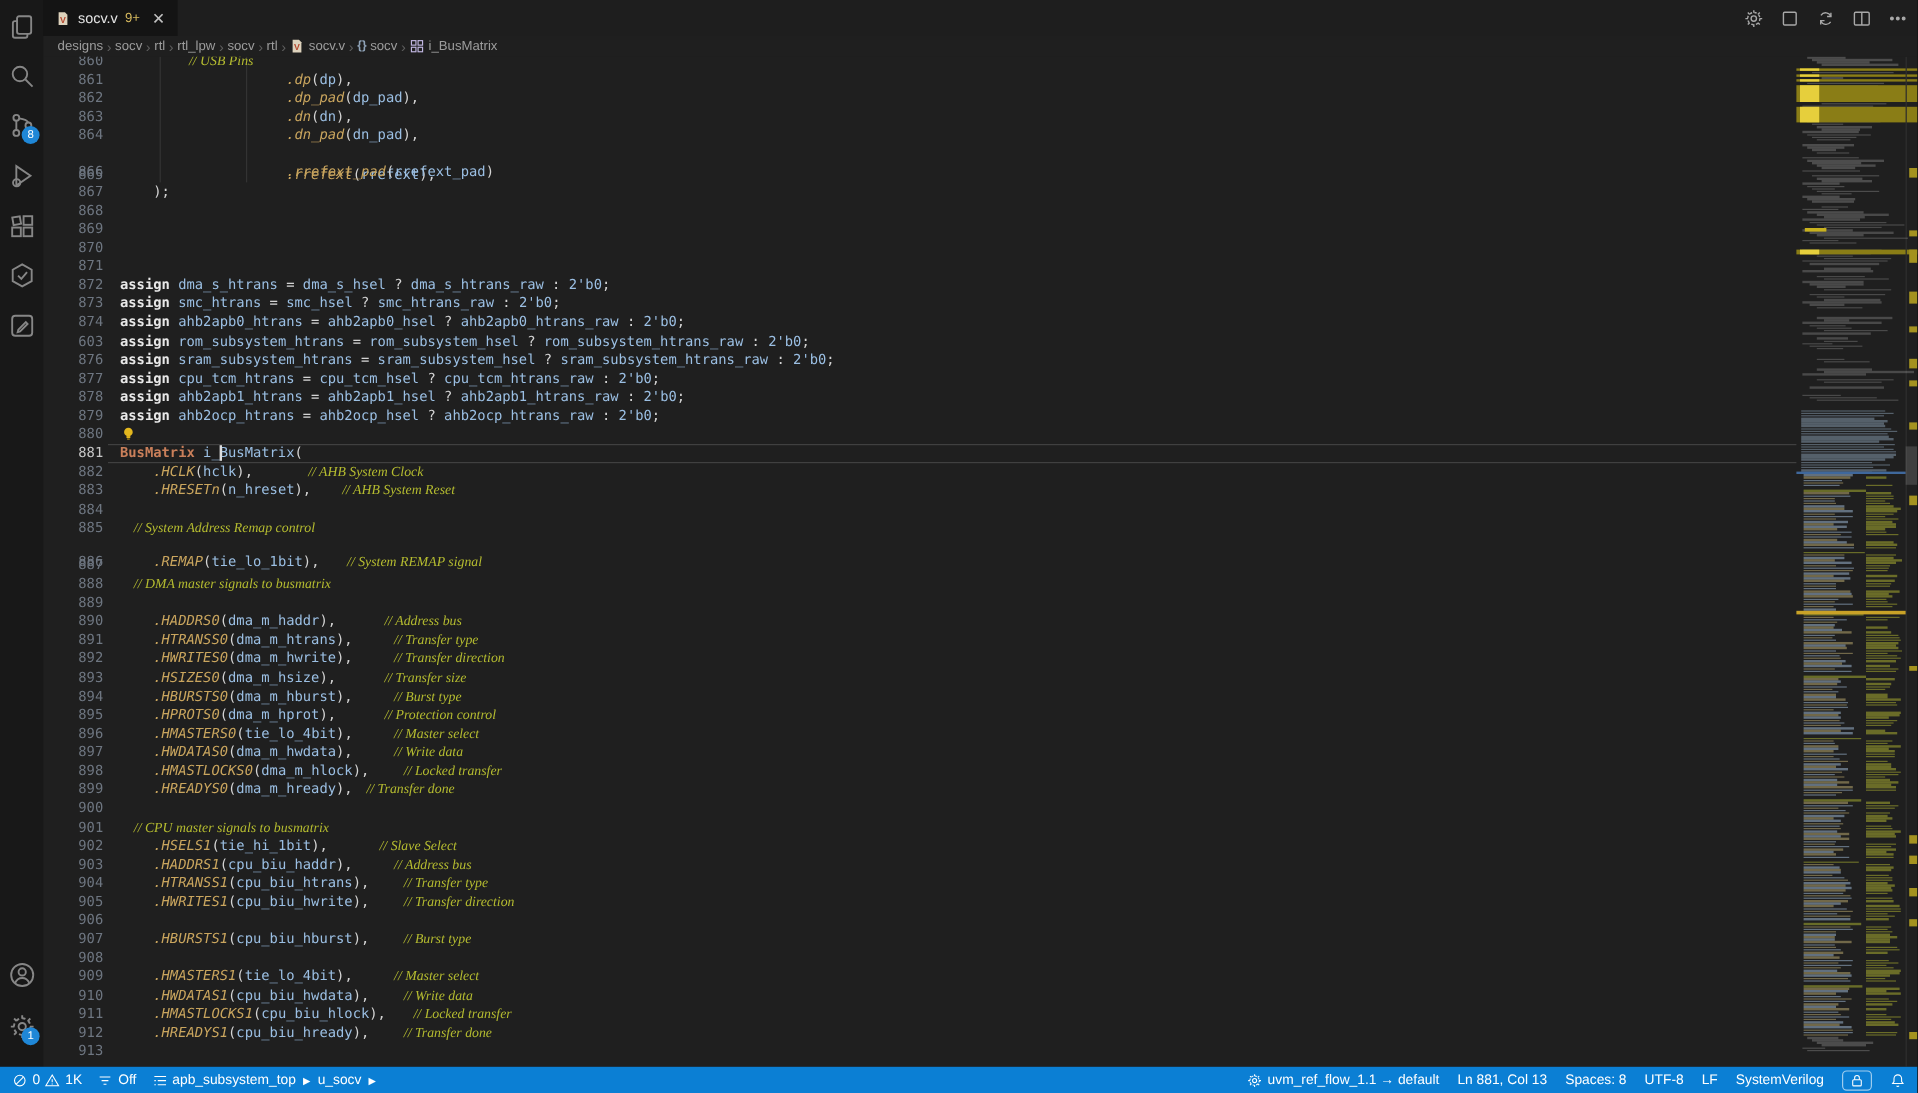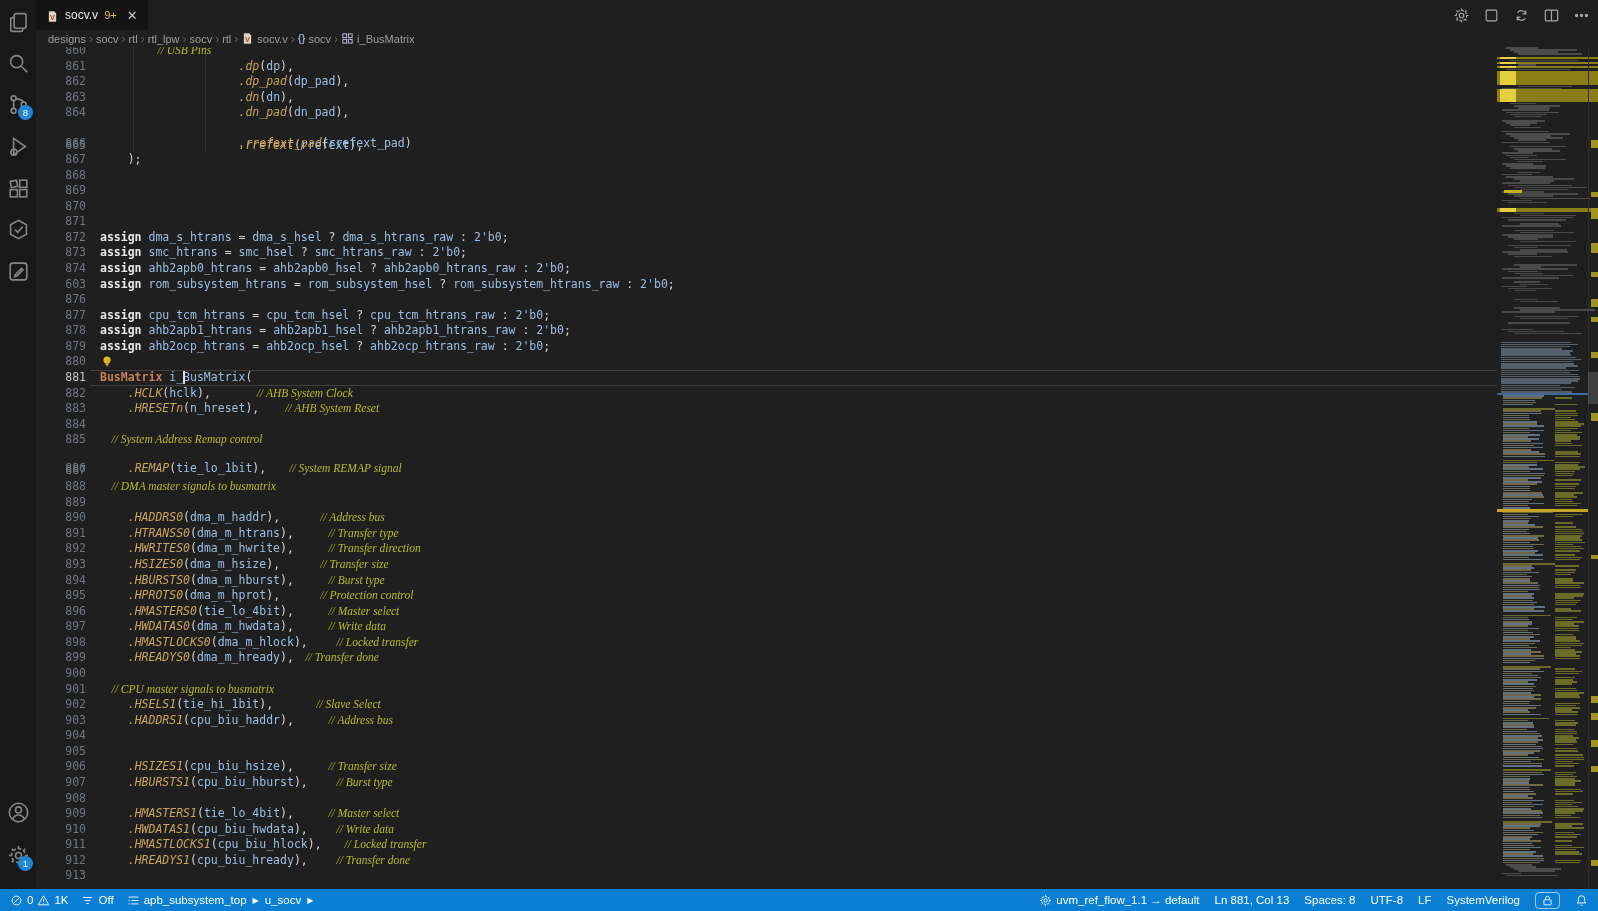--- a/index.html
+++ b/index.html
@@ -280,20 +280,21 @@
         <div class="code-line" style="top: 214.036px;">
           <span class="ln">874</span>
           <span class="src"><span class="tk-kw">assign</span><span class="tk-pl"> </span><span class="tk-id">ahb2apb0_htrans</span><span class="tk-pl"> = </span><span class="tk-id">ahb2apb0_hsel</span><span class="tk-pl"> ? </span><span class="tk-id">ahb2apb0_htrans_raw</span><span class="tk-pl"> : </span><span class="tk-nu">2'b0</span><span class="tk-pl">;</span></span>
         </div>
         <div class="code-line" style="top: 229.61px;">
           <span class="ln">603</span>
           <span class="src"><span class="tk-kw">assign</span><span class="tk-pl"> </span><span class="tk-id">rom_subsystem_htrans</span><span class="tk-pl"> = </span><span class="tk-id">rom_subsystem_hsel</span><span class="tk-pl"> ? </span><span class="tk-id">rom_subsystem_htrans_raw</span><span class="tk-pl"> : </span><span class="tk-nu">2'b0</span><span class="tk-pl">;</span></span>
         </div>
         <div class="code-line" style="top: 245.184px;">
           <span class="ln">876</span>
+          <span class="src"><span class="tk-kw">assign</span><span class="tk-pl"> </span><span class="tk-id">sram_subsystem_htrans</span><span class="tk-pl"> = </span><span class="tk-id">sram_subsystem_hsel</span><span class="tk-pl"> ? </span><span class="tk-id">sram_subsystem_htrans_raw</span><span class="tk-pl"> : </span><span class="tk-nu">2'b0</span><span class="tk-pl">;</span></span>
         </div>
         <div class="code-line" style="top: 260.758px;">
           <span class="ln">877</span>
           <span class="src"><span class="tk-kw">assign</span><span class="tk-pl"> </span><span class="tk-id">cpu_tcm_htrans</span><span class="tk-pl"> = </span><span class="tk-id">cpu_tcm_hsel</span><span class="tk-pl"> ? </span><span class="tk-id">cpu_tcm_htrans_raw</span><span class="tk-pl"> : </span><span class="tk-nu">2'b0</span><span class="tk-pl">;</span></span>
         </div>
         <div class="code-line" style="top: 276.332px;">
           <span class="ln">878</span>
           <span class="src"><span class="tk-kw">assign</span><span class="tk-pl"> </span><span class="tk-id">ahb2apb1_htrans</span><span class="tk-pl"> = </span><span class="tk-id">ahb2apb1_hsel</span><span class="tk-pl"> ? </span><span class="tk-id">ahb2apb1_htrans_raw</span><span class="tk-pl"> : </span><span class="tk-nu">2'b0</span><span class="tk-pl">;</span></span>
         </div>
         <div class="code-line" style="top: 291.906px;">
@@ -395,27 +396,28 @@
         <div class="code-line" style="top: 650.108px;">
           <span class="ln">902</span>
           <span class="src"><span class="tk-pl">    </span><span class="tk-pt">.HSELS1</span><span class="tk-pl">(</span><span class="tk-id">tie_hi_1bit</span><span class="tk-pl">),</span><span class="tk-cm">               // Slave Select</span></span>
         </div>
         <div class="code-line" style="top: 665.682px;">
           <span class="ln">903</span>
           <span class="src"><span class="tk-pl">    </span><span class="tk-pt">.HADDRS1</span><span class="tk-pl">(</span><span class="tk-id">cpu_biu_haddr</span><span class="tk-pl">),</span><span class="tk-cm">            // Address bus</span></span>
         </div>
         <div class="code-line" style="top: 681.256px;">
           <span class="ln">904</span>
+          <span class="src"><span class="tk-pl">    </span><span class="tk-pt">.HTRANSS1</span><span class="tk-pl">(</span><span class="tk-id">cpu_biu_htrans</span><span class="tk-pl">),</span><span class="tk-cm">          // Transfer type</span></span>
         </div>
         <div class="code-line" style="top: 696.83px;">
           <span class="ln">905</span>
+          <span class="src"><span class="tk-pl">    </span><span class="tk-pt">.HWRITES1</span><span class="tk-pl">(</span><span class="tk-id">cpu_biu_hwrite</span><span class="tk-pl">),</span><span class="tk-cm">          // Transfer direction</span></span>
         </div>
         <div class="code-line" style="top: 712.404px;">
           <span class="ln">906</span>
-          <span class="src"><span class="tk-pl">    </span><span class="tk-pt">.HSIZES1</span><span class="tk-pl">(</span><span class="tk-id">cpu_biu_hsize</span><span class="tk-pl">),</span><span class="tk-cm">            // Transfer size</span></span>
         </div>
         <div class="code-line" style="top: 727.978px;">
           <span class="ln">907</span>
           <span class="src"><span class="tk-pl">    </span><span class="tk-pt">.HBURSTS1</span><span class="tk-pl">(</span><span class="tk-id">cpu_biu_hburst</span><span class="tk-pl">),</span><span class="tk-cm">          // Burst type</span></span>
         </div>
         <div class="code-line" style="top: 743.552px;">
           <span class="ln">908</span>
         </div>
         <div class="code-line" style="top: 759.126px;">
           <span class="ln">909</span>

